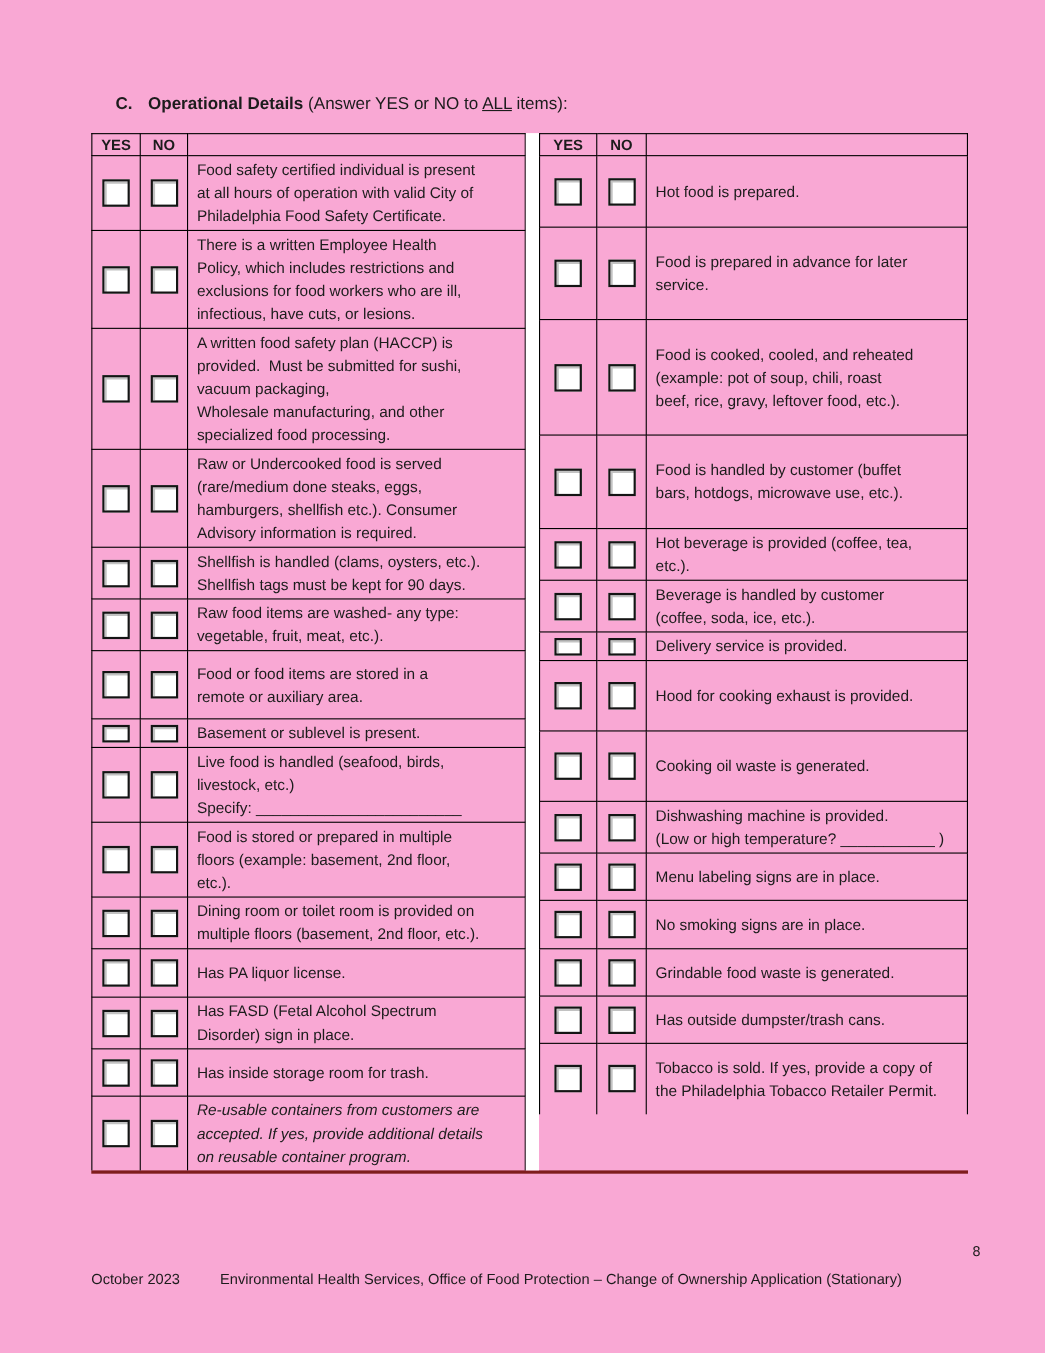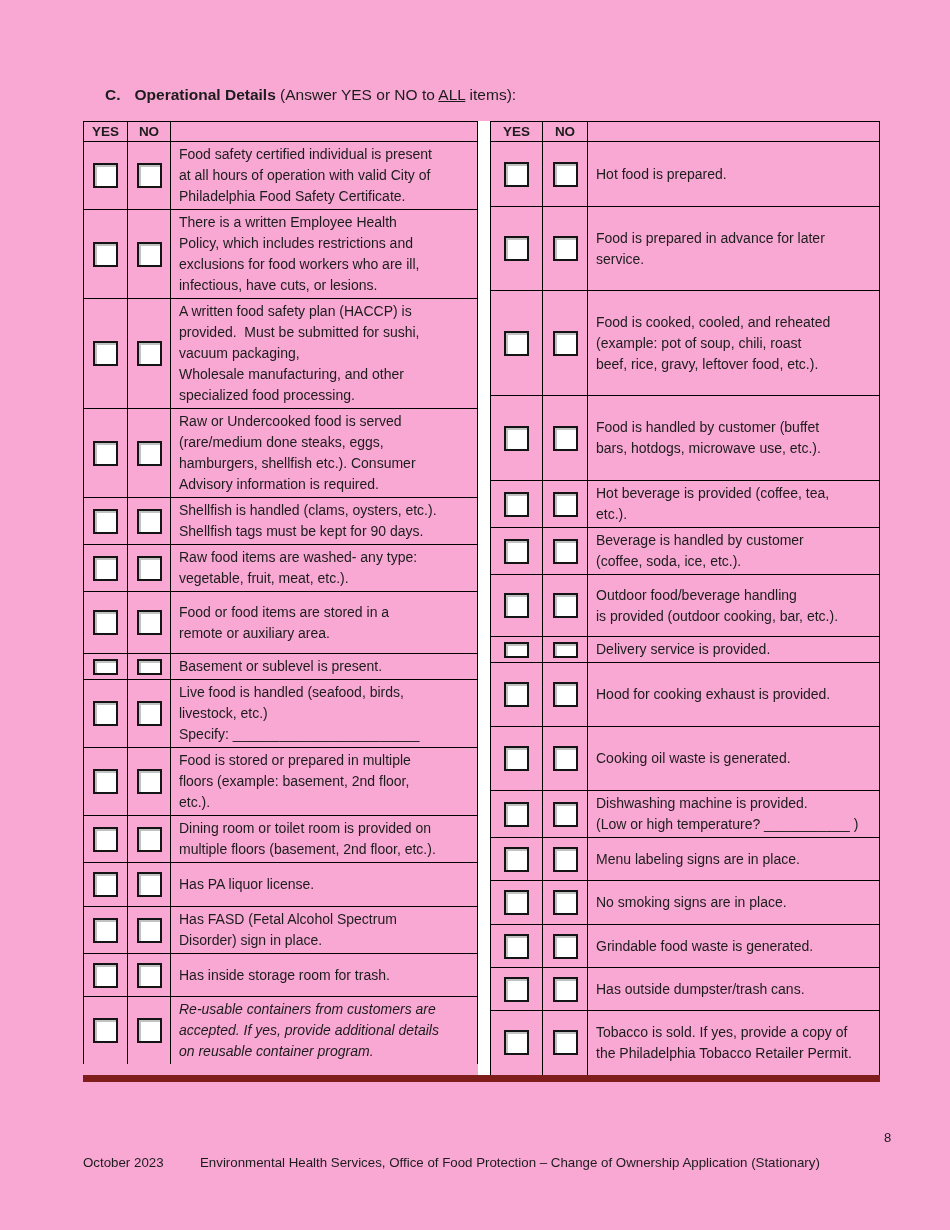--- a/index.html
+++ b/index.html
@@ -22,21 +22,21 @@
   .section-heading .lbl { font-weight: bold; margin-right: 14px; }
   .section-heading .ttl { font-weight: bold; }
   .section-heading .und { text-decoration: underline; }
   .tables-wrap {
     position: absolute;
     left: 83px;
     top: 121px;
     width: 797px;
     display: flex;
     align-items: flex-start;
-    border-bottom: 7px solid #7f1d1d;
+    border-bottom: 3px solid #7f1d1d;
   }
   table.check-table {
     border-collapse: collapse;
     table-layout: fixed;
   }
   table.left-t  { width: 394px; }
   table.right-t { width: 389px; }
   .mid-gap { width: 14px; align-self: stretch; background: #fff; }
   .check-table td, .check-table th {
     border: 1.5px solid #000;
@@ -333,30 +333,20 @@
           <tr style="height: 43px;">
             <td class="cb-cell">
               <div class="cb" style="height: 25px;"></div>
             </td>
             <td class="cb-cell">
               <div class="cb" style="height: 25px;"></div>
             </td>
             <td class="desc-cell">Beverage is handled by customer
 (coffee, soda, ice, etc.).</td>
           </tr>
-          <tr style="height: 62px;">
-            <td class="cb-cell">
-              <div class="cb" style="height: 25px;"></div>
-            </td>
-            <td class="cb-cell">
-              <div class="cb" style="height: 25px;"></div>
-            </td>
-            <td class="desc-cell">Outdoor food/beverage handling
-is provided (outdoor cooking, bar, etc.).</td>
-          </tr>
           <tr style="height: 22px; padding-left: 19px;">
             <td class="cb-cell">
               <div class="cb" style="height: 16px;"></div>
             </td>
             <td class="cb-cell">
               <div class="cb" style="height: 16px;"></div>
             </td>
             <td class="desc-cell">Delivery service is provided.</td>
           </tr>
           <tr style="height: 64px;">

